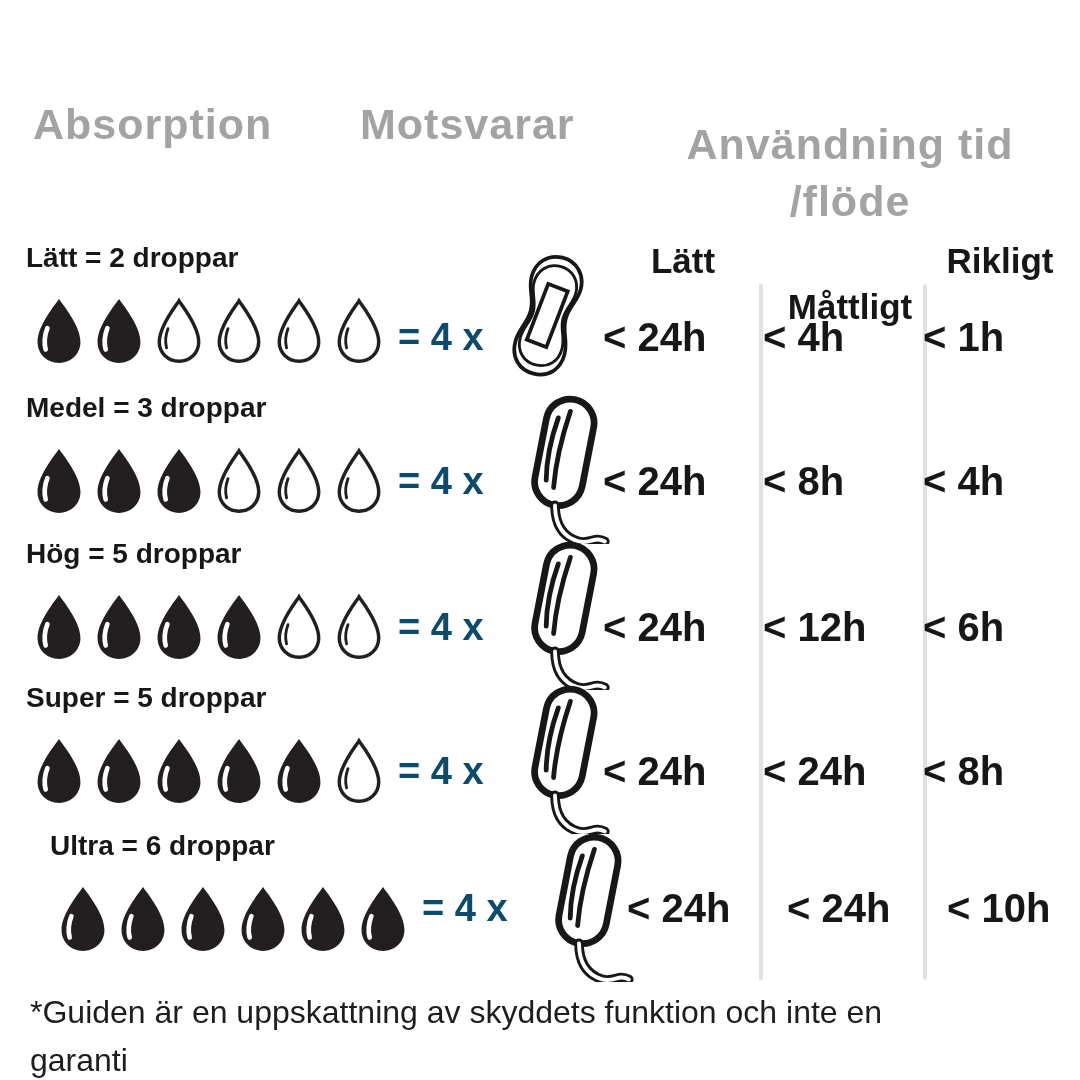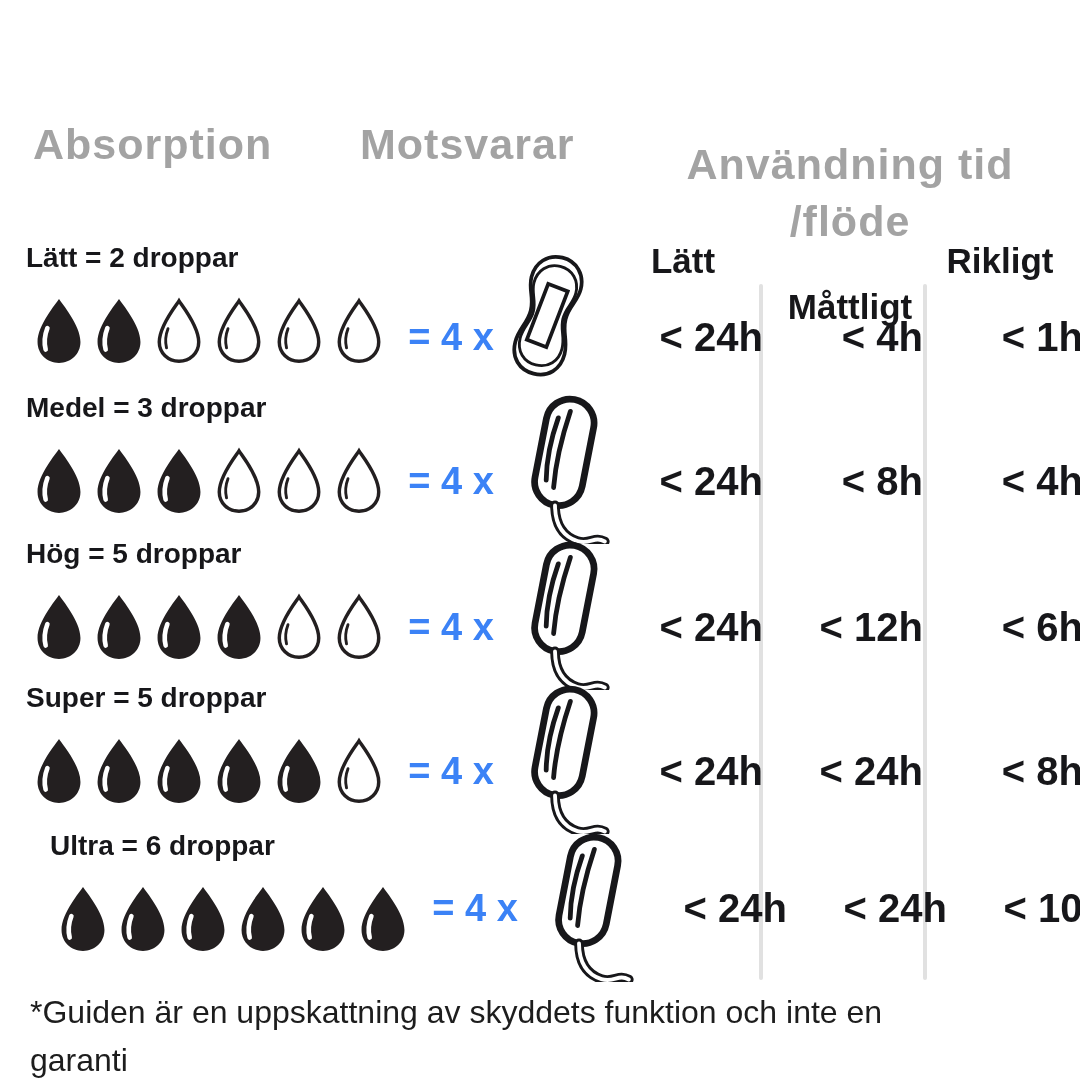--- a/index.html
+++ b/index.html
@@ -1,21 +1,21 @@
 <!DOCTYPE html>
 <html><head>
 <meta charset="utf-8">
 <style>
   html,body{margin:0;padding:0;background:#fff;}
   #canvas{
     position:relative;width:1080px;height:1080px;background:#ffffff;
     font-family:"Liberation Sans",sans-serif;color:#1d1d1d;overflow:hidden;
   }
   
-  .ghead{position:absolute;font-size:43px;font-weight:bold;color:#a3a3a3;letter-spacing:1px;white-space:nowrap;margin-top:20px;}
+  .ghead{position:absolute;font-size:43px;font-weight:bold;color:#a3a3a3;letter-spacing:1px;white-space:nowrap;}
   .h-absorption{left:33px;top:100px;}
   .h-motsvarar{left:360px;top:100px;}
   .h-anvandning{left:655px;top:116px;width:390px;text-align:center;line-height:57px;white-space:normal;}
   .h-anvandning span{display:block;}
 
   
   .colhead{position:absolute;top:241px;width:180px;text-align:center;font-size:35px;font-weight:bold;color:#17171a;}
   .colhead.c1{left:593px;}
   .colhead.c2{left:760px;margin-top:46px;}
   .colhead.c3{left:910px;}
@@ -28,22 +28,22 @@
   
   .row{position:absolute;left:0;width:1080px;height:165px;}
   .row.r1{top:232px;}
   .row.r2{top:382px;}
   .row.r3{top:528px;}
   .row.r4{top:672px;}
   .row.r5{top:820px;margin-left:24px;}
   .row .label{position:absolute;left:26px;top:10px;font-size:28px;font-weight:bold;color:#17171a;white-space:nowrap;}
   .row .drops{position:absolute;left:30px;top:60px;display:flex;gap:2px;}
   .drop{width:58px;height:78px;display:block;}
-  .row .mult{position:absolute;left:398px;top:69px;width:106px;height:60px;line-height:60px;font-size:38px;font-weight:bold;text-align:center;color:#3b82f6;white-space:nowrap;}
-  .row .time{position:absolute;top:69px;width:160px;height:60px;line-height:60px;font-size:40px;font-weight:bold;text-align:right;color:#17171a;white-space:nowrap;}
+  .row .mult{position:absolute;left:398px;top:69px;width:106px;height:60px;line-height:60px;font-size:38px;font-weight:bold;text-align:left;color:#0c4a6e;white-space:nowrap;}
+  .row .time{position:absolute;top:69px;width:160px;height:60px;line-height:60px;font-size:40px;font-weight:bold;text-align:left;color:#17171a;white-space:nowrap;}
   .time.c1{left:603px;}
   .time.c2{left:763px;}
   .time.c3{left:923px;}
   .r1 .mult,.r1 .time{top:75px;}
   .r5 .mult,.r5 .time{top:58px;}
   .row .picon{position:absolute;left:500px;top:12px;}
   .r1 .picon{left:492px;top:14px;}
 
   
   .footnote{position:absolute;left:30px;top:988px;font-size:32px;font-weight:400;color:#1d1d1d;line-height:48px;}

